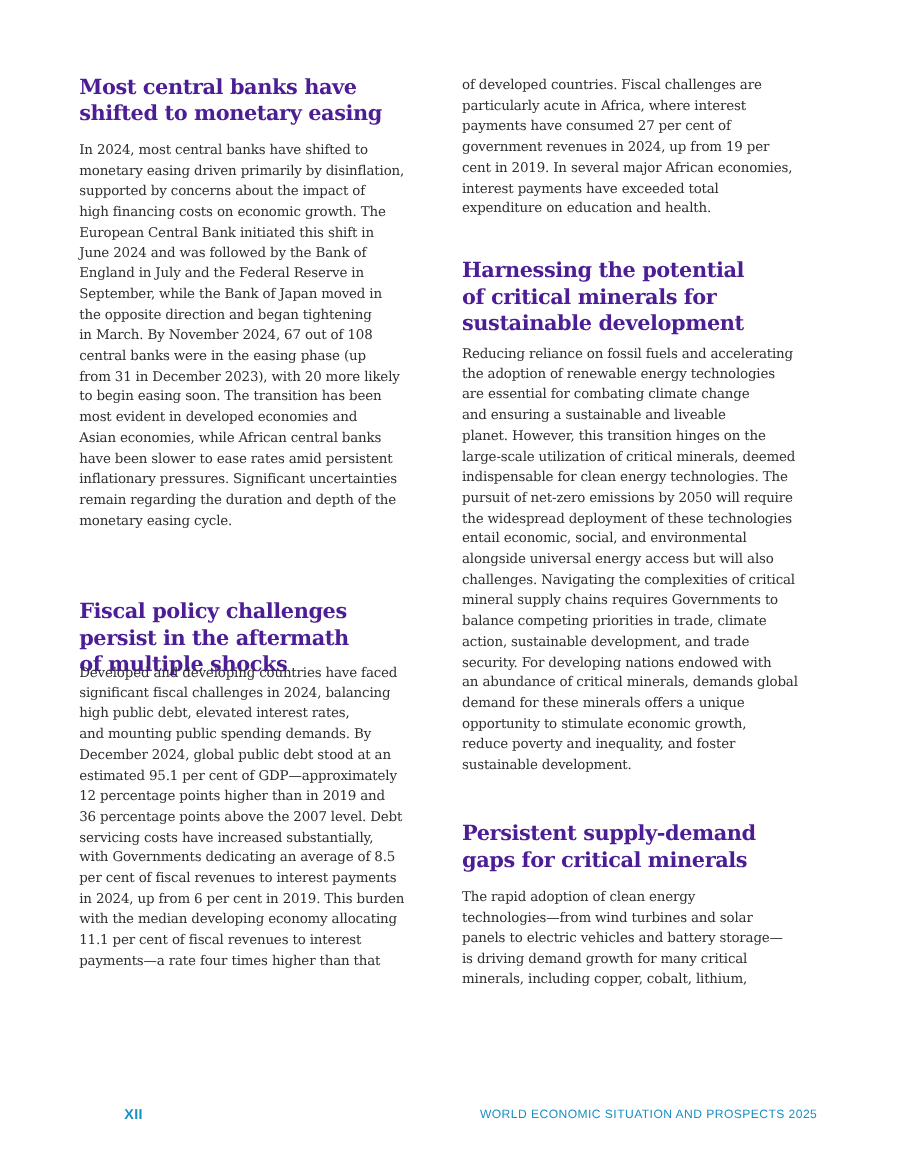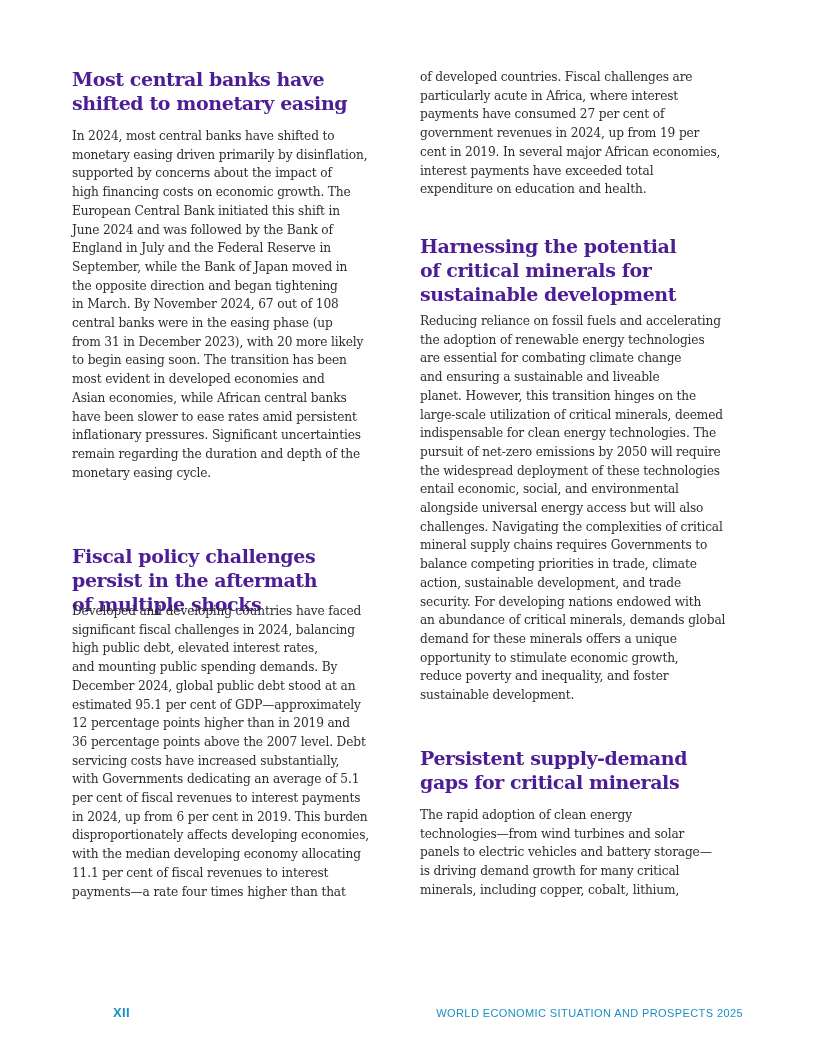--- a/index.html
+++ b/index.html
@@ -81,24 +81,23 @@
   <p class="para" style="top:602px;">
     <span class="line">Developed and developing countries have faced</span>
     <span class="line">significant fiscal challenges in 2024, balancing</span>
     <span class="line">high public debt, elevated interest rates,</span>
     <span class="line">and mounting public spending demands. By</span>
     <span class="line">December 2024, global public debt stood at an</span>
     <span class="line">estimated 95.1 per cent of GDP—approximately</span>
     <span class="line">12 percentage points higher than in 2019 and</span>
     <span class="line">36 percentage points above the 2007 level. Debt</span>
     <span class="line">servicing costs have increased substantially,</span>
-    <span class="line">with Governments dedicating an average of 5.1</span>
+    <span class="line">with Governments dedicating an average of 8.5</span>
     <span class="line">per cent of fiscal revenues to interest payments</span>
     <span class="line">in 2024, up from 6 per cent in 2019. This burden</span>
-    <span class="line">disproportionately affects developing economies,</span>
     <span class="line">with the median developing economy allocating</span>
     <span class="line">11.1 per cent of fiscal revenues to interest</span>
     <span class="line">payments—a rate four times higher than that</span>
   </p>
 </div>
 
 <div class="col col-right">
   <p class="para" style="top:68px;">
     <span class="line">of developed countries. Fiscal challenges are</span>
     <span class="line">particularly acute in Africa, where interest</span>

